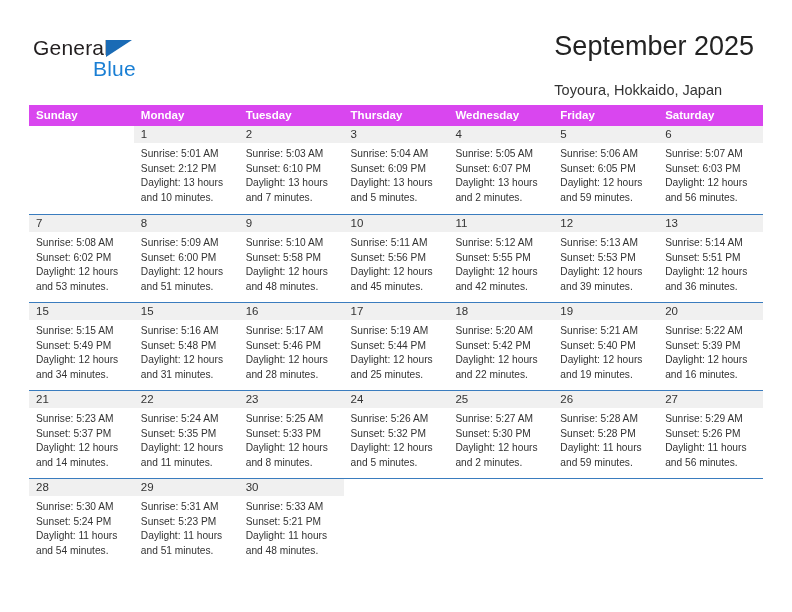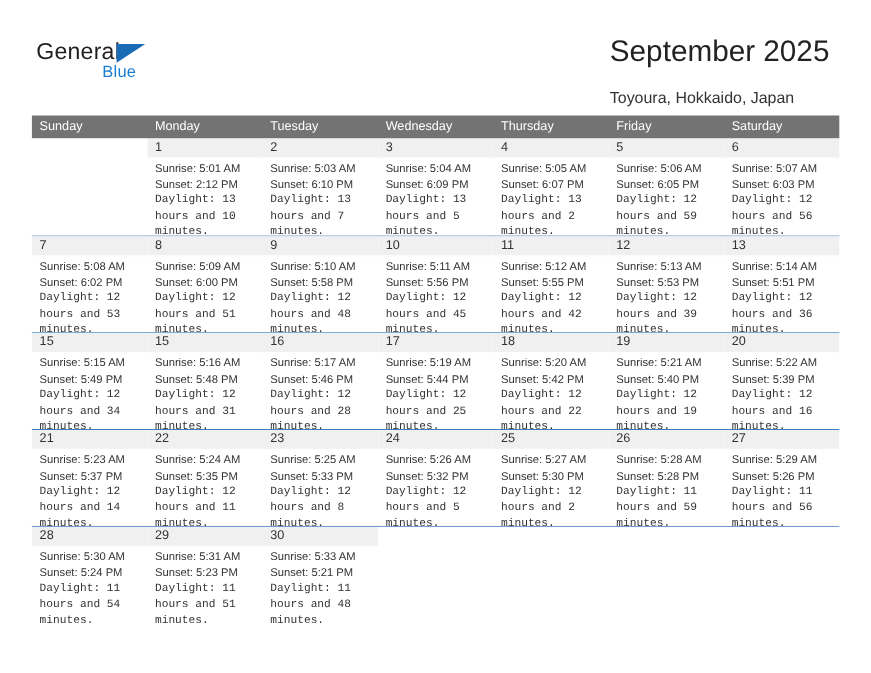--- a/index.html
+++ b/index.html
@@ -52,21 +52,21 @@
     top: 4px;
     width: 0;
     height: 0;
     border-left: 26px solid #1a6bb5;
     border-bottom: 17px solid transparent;
   }
   .logo-blue {
     position: absolute;
     left: 60px;
     top: 21px;
-    font-size: 15px;
+    font-size: 21px;
     color: #1a7fd4;
     letter-spacing: 0.2px;
   }
 
   .title-block {
     position: absolute;
     right: 38px;
     top: 30px;
     text-align: left;
   }
@@ -87,22 +87,23 @@
 
   
   .calendar {
     position: absolute;
     left: 29px;
     top: 105px;
     width: 734px;
   }
   .weekday-row {
     display: flex;
-    background: #737373;
+    background: #d946ef;
     height: 21px;
+    font-weight: bold;
   }
   .weekday {
     flex: 1 1 0;
     color: #ffffff;
     font-size: 11.5px;
     line-height: 21px;
     padding-left: 7px;
     box-sizing: border-box;
     white-space: nowrap;
   }
@@ -141,21 +142,20 @@
     padding: 3px 6px 0 7px;
     font-size: 10.2px;
     line-height: 14.6px;
     color: #333333;
   }
   .day-info div {
     white-space: nowrap;
   }
   .day-info .dl {
     white-space: normal;
-    font-family: Liberation Mono, monospace;
   }
 </style>
 </head>
 <body>
 
 <div class="page">
 
   <div class="header">
 
     <div class="logo">
@@ -170,22 +170,22 @@
     </div>
 
   </div>
 
   <div class="calendar">
 
     <div class="weekday-row">
       <div class="weekday">Sunday</div>
       <div class="weekday">Monday</div>
       <div class="weekday">Tuesday</div>
+      <div class="weekday">Thursday</div>
       <div class="weekday">Wednesday</div>
-      <div class="weekday">Thursday</div>
       <div class="weekday">Friday</div>
       <div class="weekday">Saturday</div>
     </div>
 
     <div class="week-row first">
       <div class="day-cell empty">
         <div class="daynum-strip">
             <span class="daynum"></span>
           </div>
         <div class="day-info">

